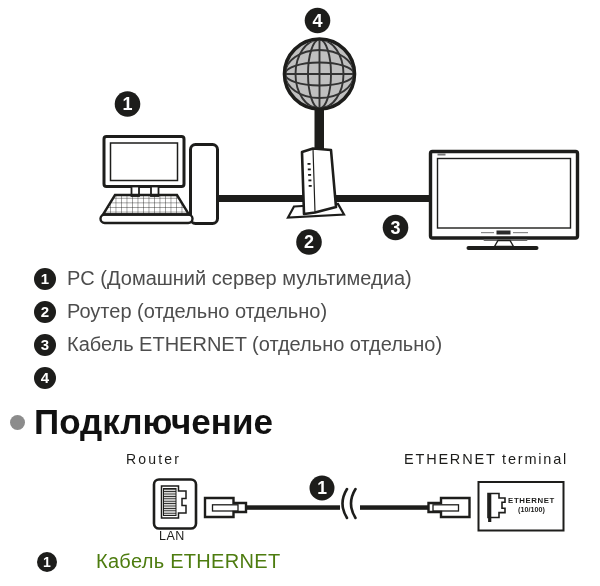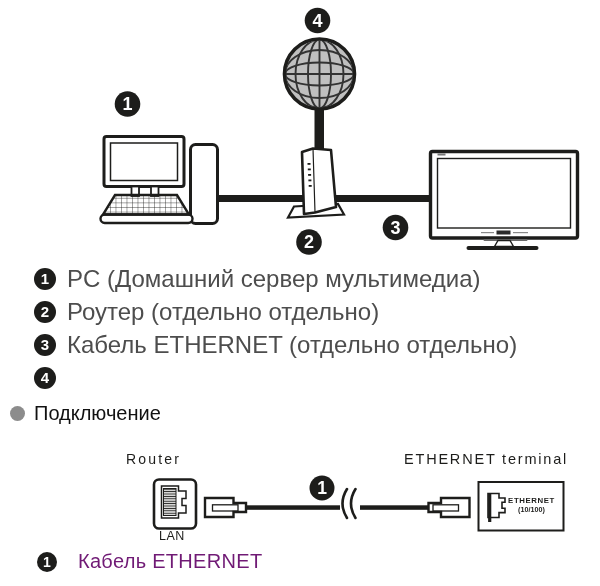--- a/index.html
+++ b/index.html
@@ -7,32 +7,32 @@
         font-family:"Liberation Sans",sans-serif;}
   svg{position:absolute;left:0;display:block;}
   #top-svg{top:0;}
   #bottom-svg{top:440px;}
 
   
   #legend{position:absolute;left:34px;top:262px;}
   .legend-row{display:flex;align-items:center;height:33px;}
   .badge{width:22px;height:22px;border-radius:50%;background:#1d1d1b;color:#fff;
          font-weight:bold;font-size:15px;line-height:22px;text-align:center;flex:0 0 22px;}
-  .legend-label{margin-left:11px;font-size:24px;color:#4d4d4d;white-space:nowrap;}
+  .legend-label{margin-left:11px;font-size:20px;color:#4d4d4d;white-space:nowrap;}
 
   
   #section-header{position:absolute;left:10px;top:402px;display:flex;align-items:center;}
   #section-bullet{width:15px;height:15px;border-radius:50%;background:#8c8c8c;flex:0 0 15px;}
-  #section-title{margin-left:9px;font-size:20px;font-weight:normal;color:#111;white-space:nowrap;}
+  #section-title{margin-left:9px;font-size:35px;font-weight:bold;color:#111;white-space:nowrap;}
 
   
   #footer-line{position:absolute;left:37px;top:550px;display:flex;align-items:center;}
   .badge-small{width:20px;height:20px;border-radius:50%;background:#1d1d1b;color:#fff;
          font-weight:bold;font-size:14px;line-height:20px;text-align:center;flex:0 0 20px;}
-  #footer-label{margin-left:21px;font-size:20px;color:#701a75;letter-spacing:0.3px;white-space:nowrap;text-align:center;}
+  #footer-label{margin-left:39px;font-size:20px;color:#4d7c0f;letter-spacing:0.3px;white-space:nowrap;text-align:center;}
 
   .ink{stroke:#1d1d1b;}
   text.svglabel{fill:#1d1d1b;font-family:"Liberation Sans",sans-serif;}
   text.badge-num{fill:#ffffff;font-weight:bold;font-family:"Liberation Sans",sans-serif;text-anchor:middle;}
 </style>
 </head>
 <body>
 
 <div id="page">
 

